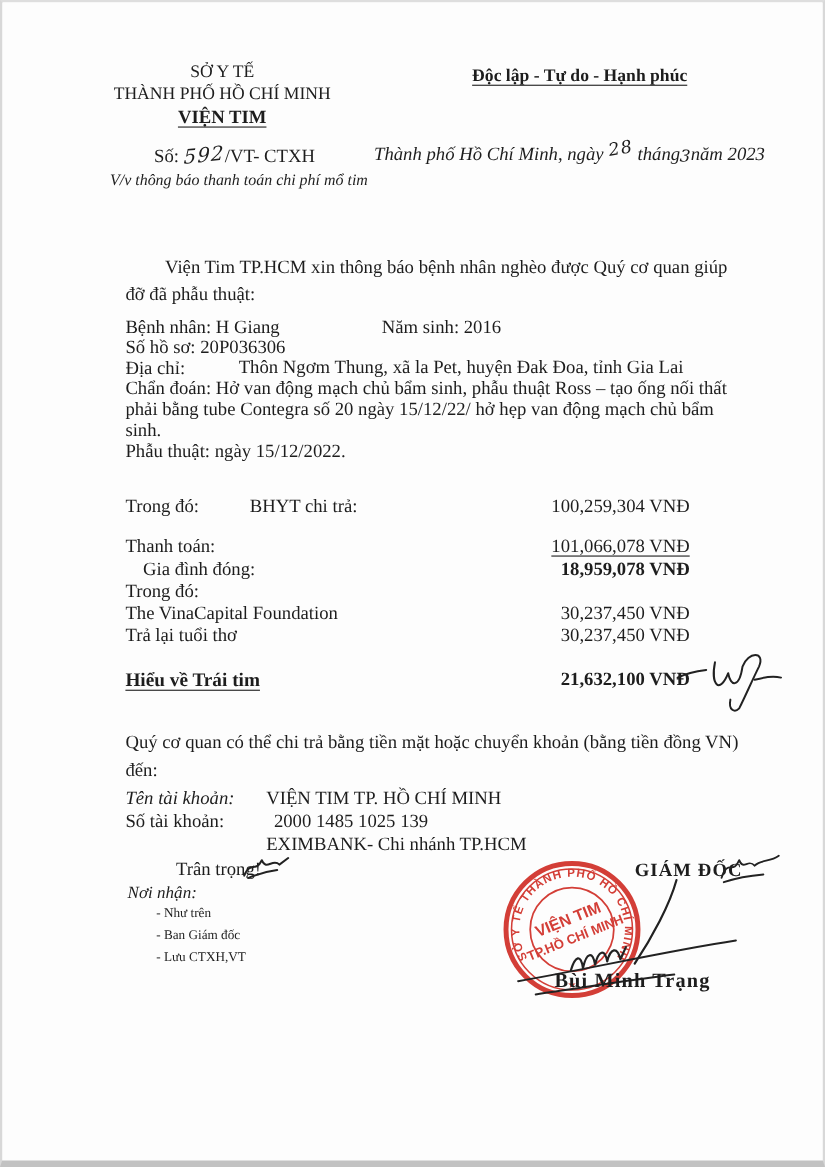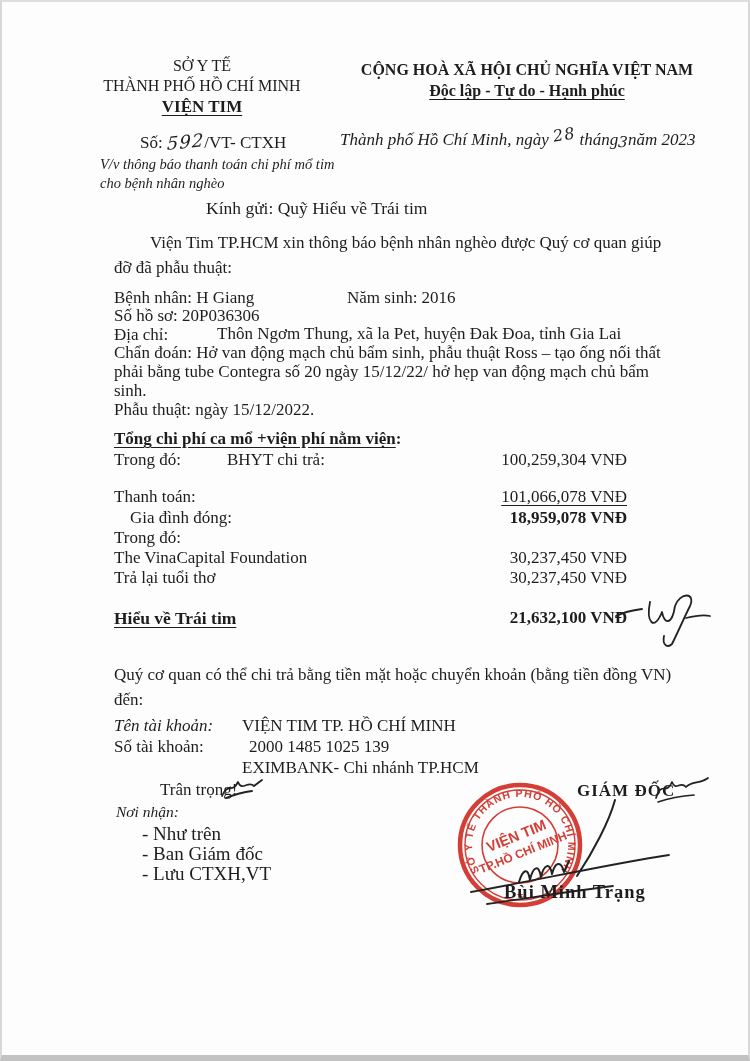--- a/index.html
+++ b/index.html
@@ -16,21 +16,21 @@
     color:#1d1d1d;
     overflow:hidden;
   }
   .abs{position:absolute;white-space:nowrap;}
   .c{text-align:center;}
   .b{font-weight:bold;}
   .i{font-style:italic;}
   .u{text-decoration:underline;text-underline-offset:3px;}
   .fs14{font-size:14.5px;}
   .fs15{font-size:15.5px;font-style:italic;}
-  .fs16{font-size:19px;}
+  .fs16{font-size:12px;}
   .fs17{font-size:17px;}
   .hdr-left{left:66px;top:54px;width:268px;line-height:20px;font-size:16px;}
   .hdr-left .org{font-size:17px;font-weight:bold;margin-top:1px;}
   .hdr-right{left:342px;top:57px;width:366px;line-height:21px;font-size:16px;font-weight:bold;}
   .amt{left:420px;width:205px;text-align:right;font-size:17px;}
   .hand{font-family:"DejaVu Serif",serif;font-style:italic;display:inline-block;}
   .hand-num{font-size:18px;transform:rotate(-6deg) skewX(-8deg);letter-spacing:1px;}
   .hand-day{font-size:16px;transform:translateY(-5px) rotate(-10deg);letter-spacing:1px;}
   .hand-month{font-size:15px;transform:translateY(2px) rotate(4deg);}
   svg.ink path{fill:none;stroke:#222;stroke-linecap:round;stroke-linejoin:round;}
@@ -43,56 +43,52 @@
 
 <div class="page">
 
   <div class="abs hdr-left c">
     <div>SỞ Y TẾ</div>
     <div>THÀNH PHỐ HỒ CHÍ MINH</div>
     <div class="org u">VIỆN TIM</div>
   </div>
 
   <div class="abs hdr-right c">
-    <div>CỘNG HOÀ XÃ HỘI CHỦ NGHĨA VIỆT NAM</div>
     <div class="u">Độc lập - Tự do - Hạnh phúc</div>
   </div>
 
   <div class="abs fs17" style="left:138px;top:129px;">
     <span>Số:</span>
     <span class="hand hand-num">592</span><span>/VT- CTXH</span>
   </div>
 
   <div class="abs fs17 i" style="left:338px;top:128px;">
     <span>Thành phố Hồ Chí Minh, ngày</span>
     <span class="hand hand-day">28</span>
     <span>tháng</span><span class="hand hand-month">3</span><span>năm 2023</span>
   </div>
 
   <div class="abs fs14 i" style="left:98px;top:153px;line-height:19px;white-space:normal;width:290px;">
     <div>V/v thông báo thanh toán  chi phí  mổ tim</div>
-    <div>cho bệnh nhân nghèo</div>
   </div>
 
-  <div class="abs" style="left:204px;top:196px;font-size:17.5px;">Kính gửi: Quỹ Hiểu về Trái tim</div>
 
   <div class="abs fs17" style="left:148px;top:231px;">Viện Tim TP.HCM xin thông báo bệnh nhân nghèo được Quý cơ quan giúp</div>
   <div class="abs fs17" style="left:112px;top:256px;">đỡ đã phẫu thuật:</div>
 
   <div class="abs fs17" style="left:112px;top:286px;">Bệnh nhân: H Giang</div>
   <div class="abs fs17" style="left:345px;top:286px;">Năm sinh: 2016</div>
   <div class="abs fs17" style="left:112px;top:304px;">Số hồ sơ: 20P036306</div>
   <div class="abs fs17" style="left:112px;top:323px;">Địa chỉ:</div>
   <div class="abs fs17" style="left:112px;top:341px;">Chẩn đoán: Hở van động mạch chủ bẩm sinh, phẫu thuật Ross – tạo ống nối thất</div>
   <div class="abs fs17" style="left:215px;top:322px;">Thôn Ngơm Thung, xã la Pet, huyện Đak Đoa, tỉnh Gia Lai</div>
   <div class="abs fs17" style="left:112px;top:360px;">phải bằng tube Contegra số 20 ngày 15/12/22/ hở hẹp van động mạch chủ bẩm</div>
   <div class="abs fs17" style="left:112px;top:379px;">sinh.</div>
   <div class="abs fs17" style="left:112px;top:398px;">Phẫu thuật: ngày 15/12/2022.</div>
 
-  <div class="abs fs17 b" style="left:112px;top:427px;"><span class="u">Tổng chi phí ca mổ +viện phí nằm viện</span><span>:</span></div>
 
   <div class="abs fs17" style="left:112px;top:448px;">Trong đó:</div>
   <div class="abs fs17" style="left:225px;top:448px;">BHYT chi trả:</div>
   <div class="abs amt" style="top:448px;">100,259,304 VNĐ</div>
 
   <div class="abs fs17" style="left:112px;top:485px;">Thanh toán:</div>
   <div class="abs amt u" style="top:485px;">101,066,078 VNĐ</div>
 
   <div class="abs fs17" style="left:112px;top:506px;margin-left:16px;">Gia đình đóng:</div>
   <div class="abs amt" style="top:506px;font-weight:bold;">18,959,078 VNĐ</div>

